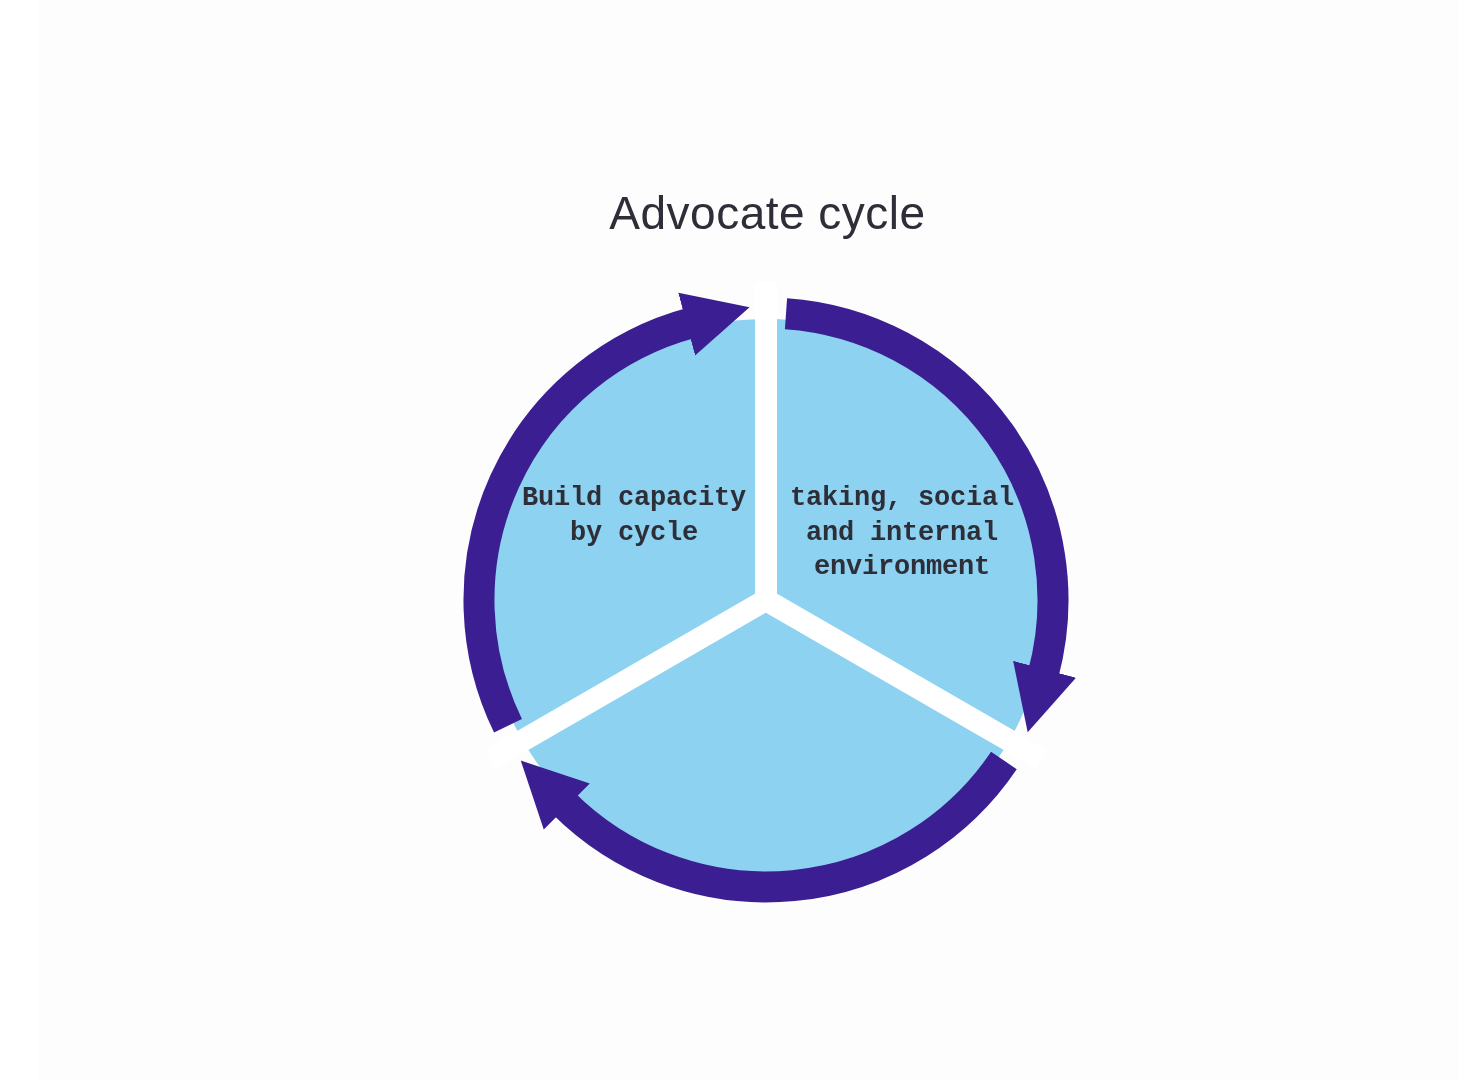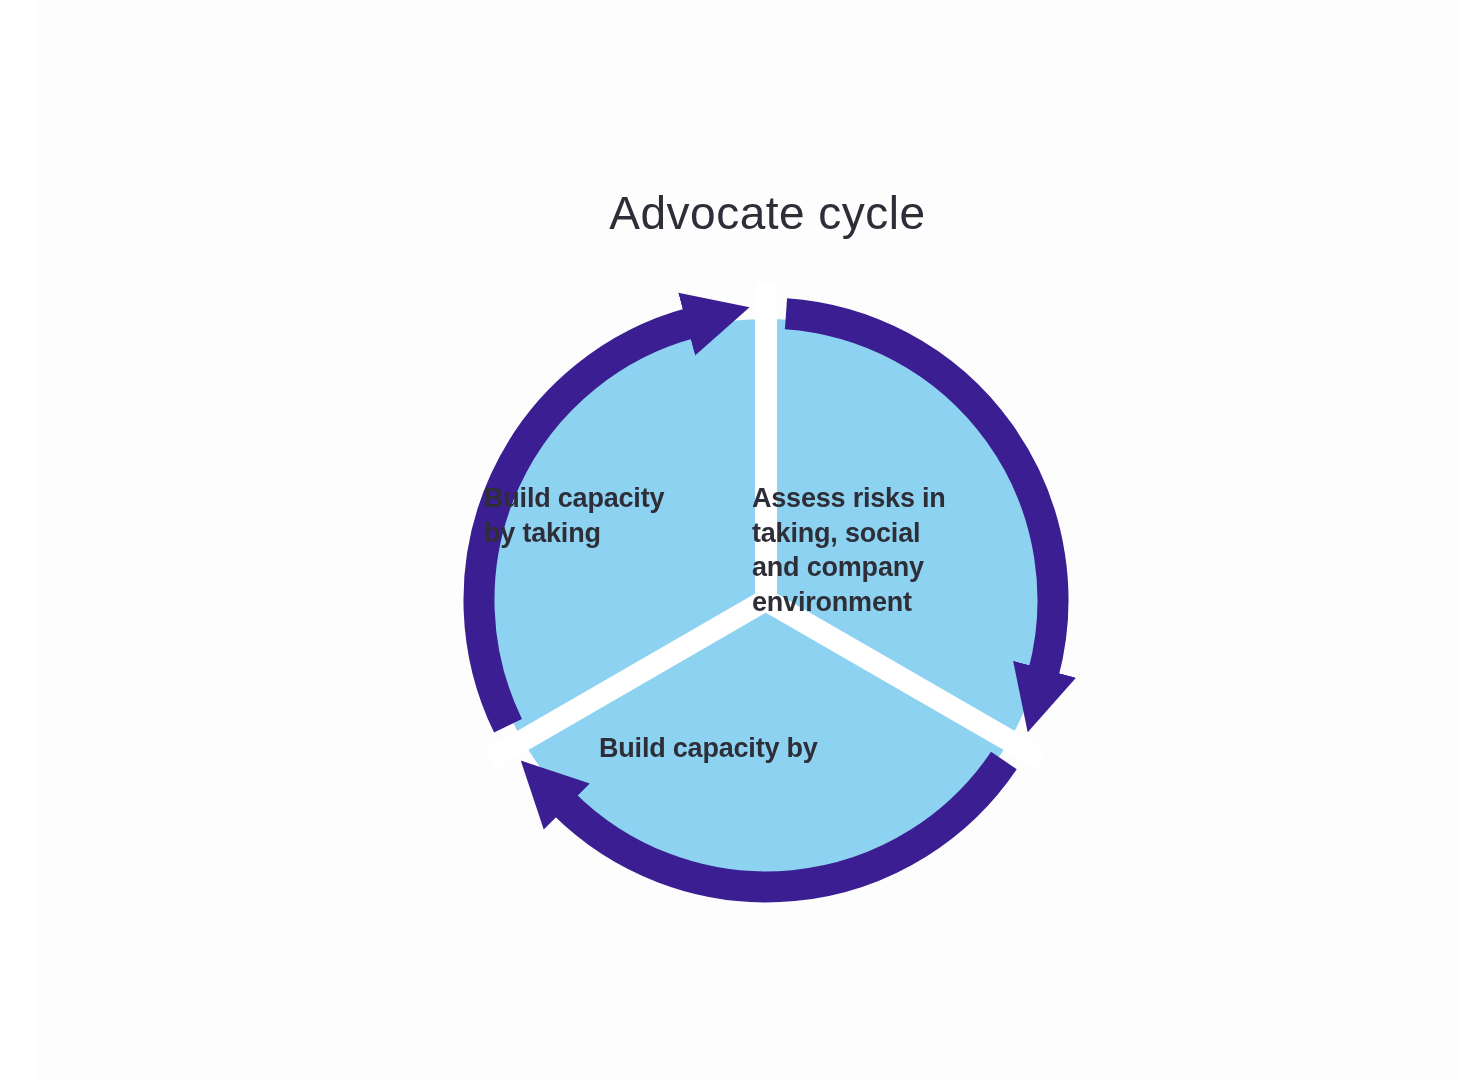--- a/index.html
+++ b/index.html
@@ -23,25 +23,27 @@
     letter-spacing: 0.5px;
     color: #2e2e38;
   }
   .diagram-svg {
     position: absolute;
     left: 0;
     top: 0;
   }
   .seg-label {
     position: absolute;
+    text-align: center;
     font-size: 27px;
     font-weight: 700;
     line-height: 34.5px;
     letter-spacing: -0.2px;
     color: #2e2e38;
+    font-family: Liberation Mono, monospace;
   }
   .seg-label div { white-space: nowrap; }
   .seg-top-left   { left: 446px; top: 481px; width: 300px; }
   .seg-top-right  { left: 714px; top: 481px; width: 300px; }
   .seg-bottom     { left: 561px; top: 731px; width: 352px; }
 </style>
 </head>
 <body>
 
 <div class="canvas">
@@ -59,27 +61,25 @@
 
     <path d="M 728 600 L 728 282 M 728 600 L 1003.4 759 M 728 600 L 452.6 759" fill="none" stroke-width="22" stroke-linecap="butt" stroke="#FFFFFF"></path>
 
     <path d="M 470 725.8 A 287 287 0 0 1 653.7 322.8" fill="none" stroke-width="31" marker-end="url(#arrowhead)" stroke="#3B1E91"></path>
     <path d="M 748 313.7 A 287 287 0 0 1 1005.2 674.3" fill="none" stroke-width="31" marker-end="url(#arrowhead)" stroke="#3B1E91"></path>
     <path d="M 965.9 760.5 A 287 287 0 0 1 525.1 802.9" fill="none" stroke-width="31" marker-end="url(#arrowhead)" stroke="#3B1E91"></path>
   </svg>
 
   <div class="seg-label seg-top-left">
     <div>Build capacity</div>
-    <div>by taking</div>
+    <div>by cycle</div>
   </div>
 
   <div class="seg-label seg-top-right">
-    <div>Assess risks in</div>
     <div>taking, social</div>
-    <div>and company</div>
+    <div>and internal</div>
     <div>environment</div>
   </div>
 
   <div class="seg-label seg-bottom">
-    <div>Build capacity by</div>
   </div>
 
 </div>
 
 </body></html>

